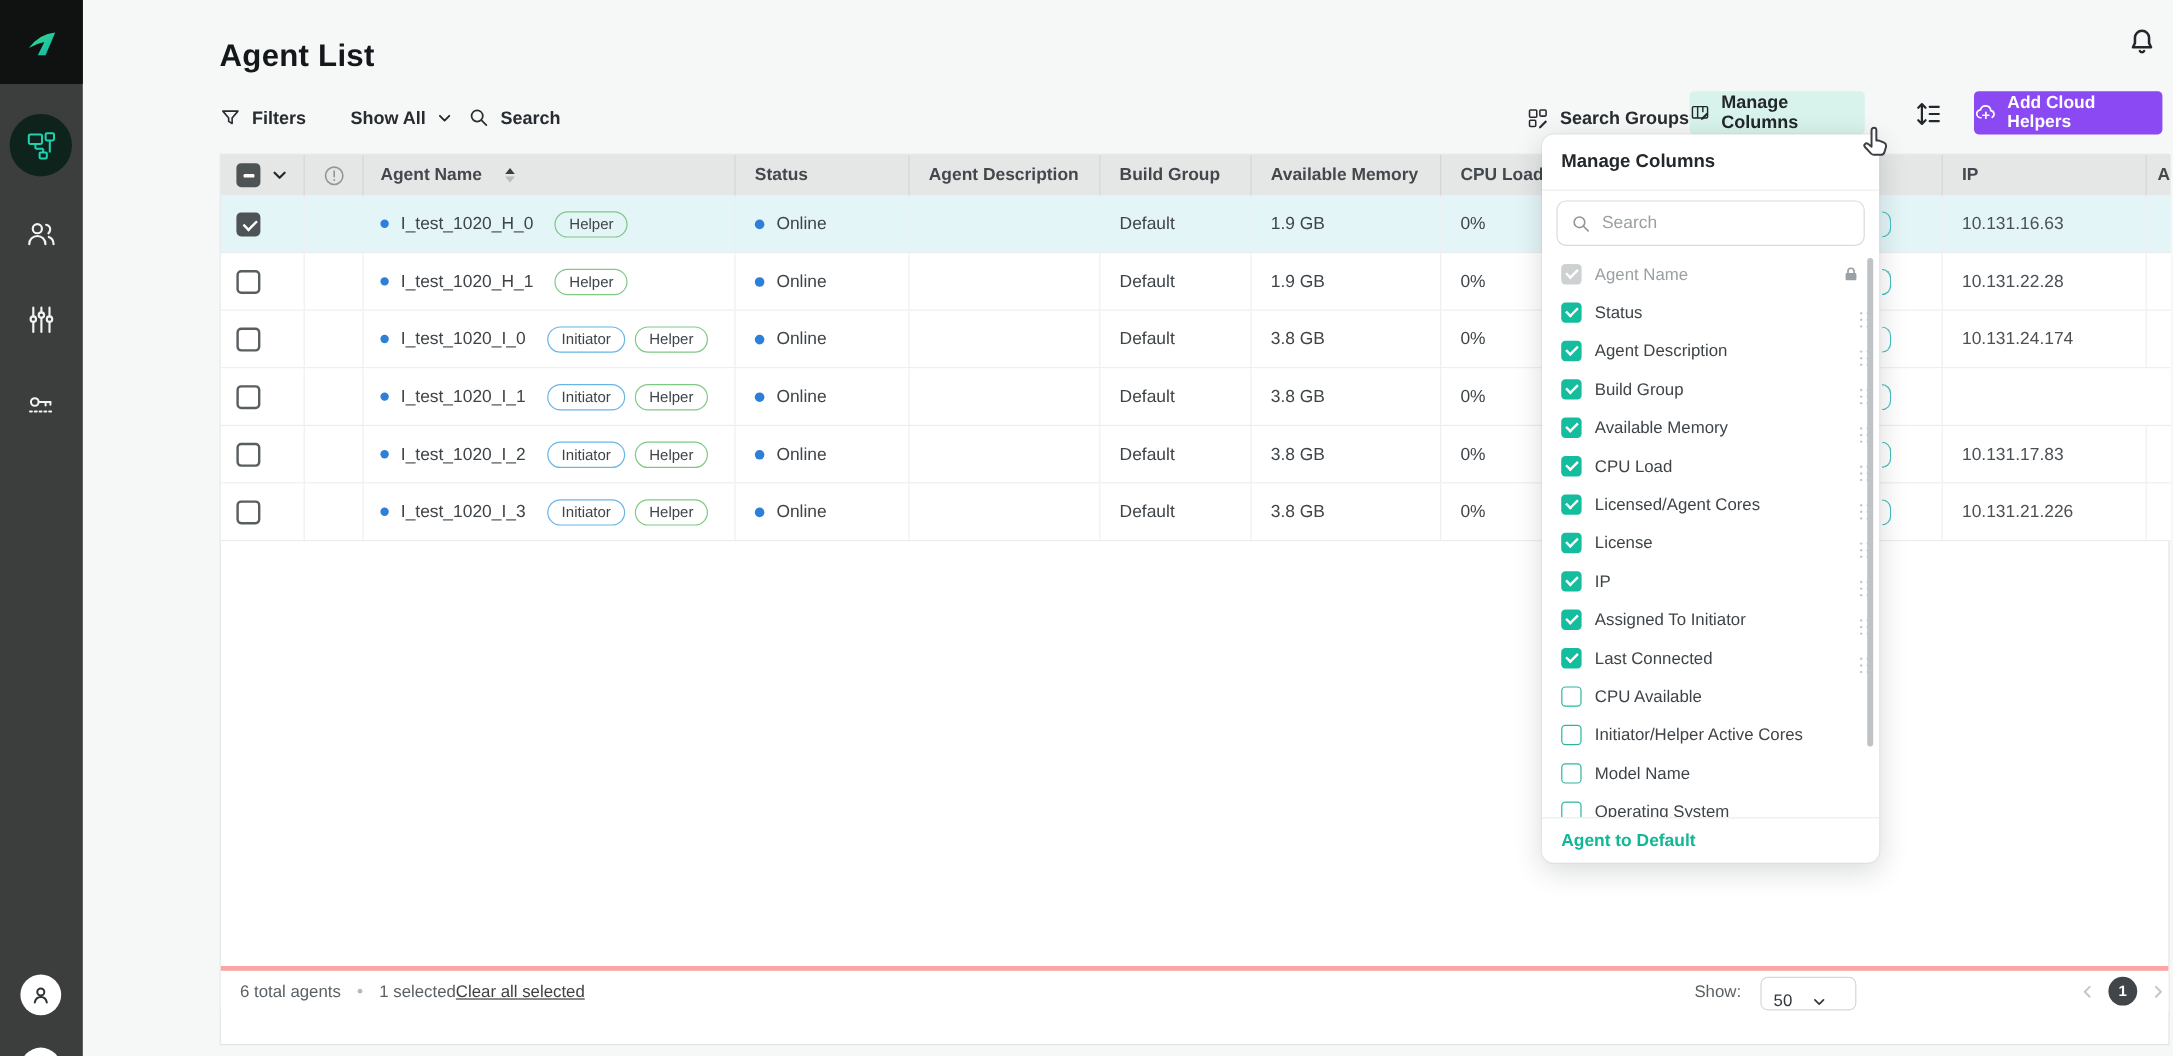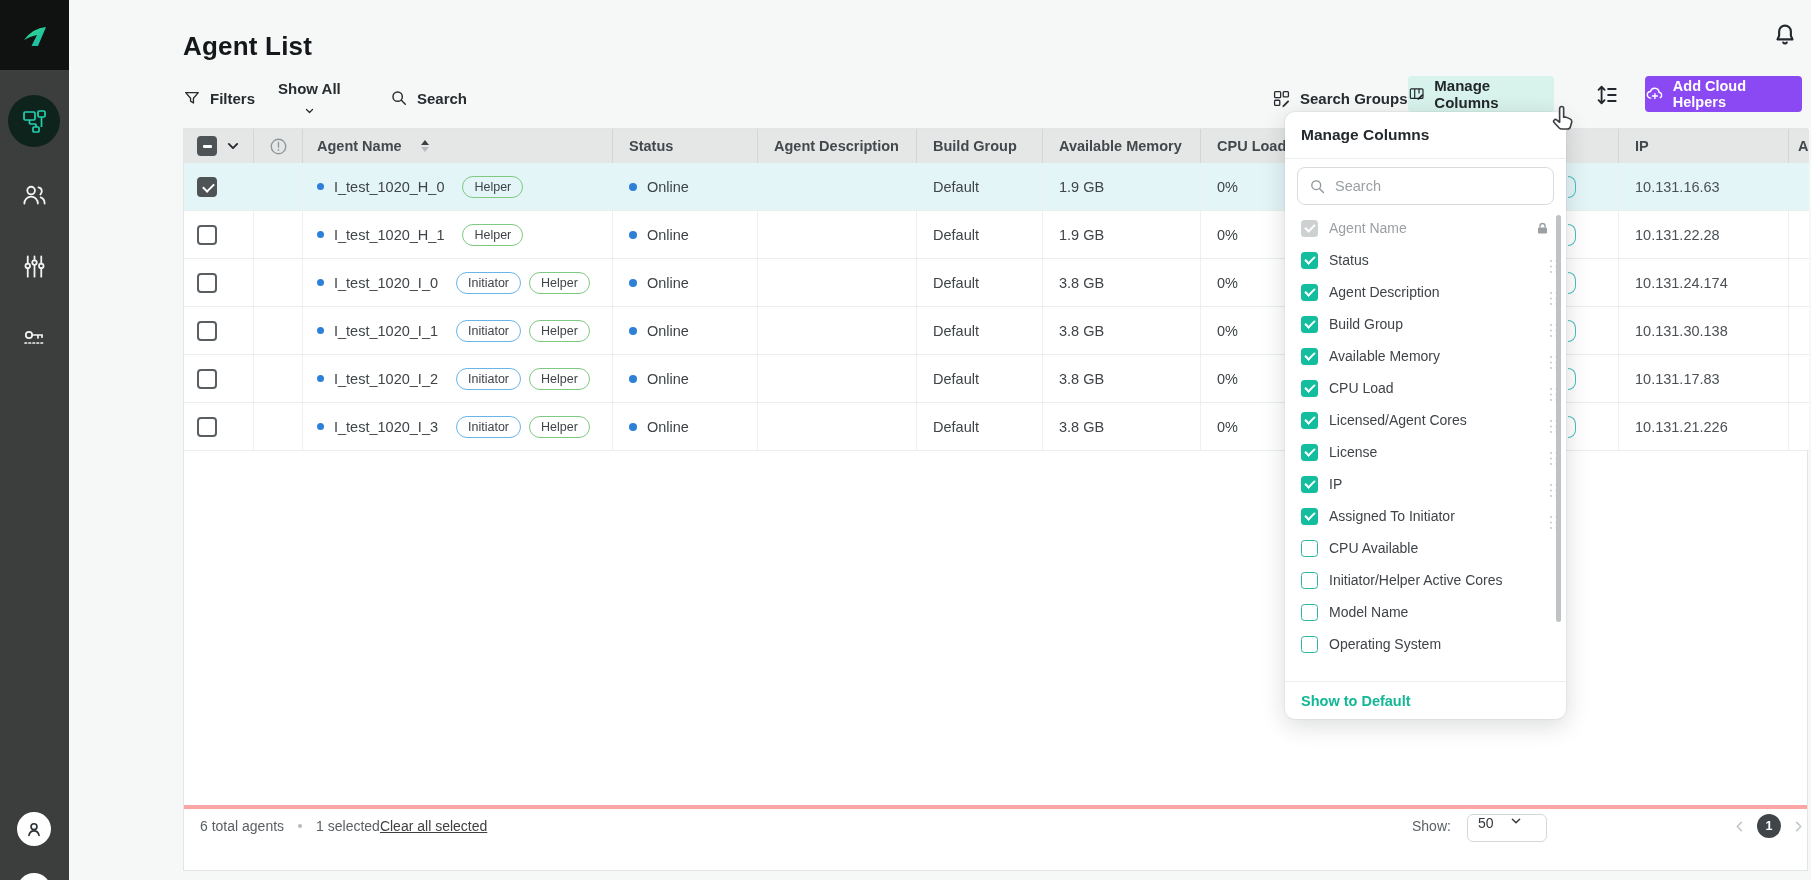--- a/index.html
+++ b/index.html
@@ -13,21 +13,21 @@
   .nav-item { position:absolute; left:0; width:69px; height:60px; display:flex; align-items:center; justify-content:center; cursor:pointer; }
   .nav-active-circle { position:absolute; left:8px; top:95px; width:52px; height:52px; border-radius:50%; background:#0f231d; display:flex; align-items:center; justify-content:center; }
   .avatar-circle { position:absolute; left:17px; top:812px; width:34px; height:34px; border-radius:50%; background:#ffffff; display:flex; align-items:center; justify-content:center; }
   .partial-circle { position:absolute; left:17px; top:873px; width:34px; height:34px; border-radius:50%; background:#ffffff; }
 
   
   .page-title { position:absolute; left:183px; top:18px; font-size:26px; font-weight:700; color:#14181b; letter-spacing:.2px;margin-top:13px; }
   .bell { position:absolute; left:1770px; top:20px; width:30px; height:30px; color:#23282c; cursor:pointer; }
   .toolbar-item { position:absolute; top:80px; height:36px; display:flex; align-items:center; gap:9px; font-size:15px; font-weight:600; color:#272c30; cursor:pointer; }
   .tb-filters { left:183px; }
-  .tb-showall { left:278px;flex-direction:column; }
+  .tb-showall { left:292px; }
   .tb-search  { left:390px; }
   .tb-buildgroups { left:1272px; }
   .btn-mint { position:absolute; left:1408px; top:76px; width:146px; height:36px; background:#d8f3eb; border-radius:4px; display:flex; align-items:center; justify-content:center; gap:9px; font-size:15px; font-weight:600; color:#22272b; cursor:pointer; }
   .tb-rowheight { position:absolute; left:1594px; top:82px; width:26px; height:26px; color:#23282c; cursor:pointer; }
   .btn-purple { position:absolute; left:1645px; top:76px; width:157px; height:36px; background:#8b49f3; border-radius:4px; display:flex; align-items:center; justify-content:center; gap:8px; font-size:14.5px; font-weight:700; color:#ffffff; cursor:pointer; }
 
   
   .card { position:absolute; left:183px; top:128px; width:1625px; height:743px; background:#ffffff; border:1px solid #e2e5e5; z-index:1; }
   .thead { position:absolute; left:0; top:0; width:1625px; height:34px; background:#e5e7e7; }
   .tbody { position:absolute; left:0; top:34px; width:1625px; }
@@ -68,21 +68,21 @@
   .pill-sliver { position:absolute; left:1384px; top:13px; width:8px; height:22px; border:1.4px solid #49bfc0; border-left:none; border-radius:0 11px 11px 0; }
 
   .hscroll { position:absolute; left:2px; top:692px; width:1370px; height:8px; border-radius:4px; background:#c7caca; cursor:pointer; }
 
   
   .tfoot { position:absolute; left:0; top:676px; width:1623px; height:38px; background:#fff; border-top:4px solid #fca5a5; display:flex; align-items:center; font-size:14px; color:#5a6064; }
   .tfoot .sep-dot { width:4px; height:4px; border-radius:50%; background:#b6babc; margin:0 14px; }
   .f-total { margin-left:16px; }
   .f-clear { color:#404040; text-decoration:underline; cursor:pointer; }
   .f-show { position:absolute; left:1228px; }
-  .f-select { position:absolute; left:1283px; top:5px; width:80px; height:28px; border:1px solid #d5d8d8; border-radius:6px; display:flex; align-items:flex-start; padding:0 10px; gap:16px; font-size:14px; color:#33383c; cursor:pointer; background:#fff; }
+  .f-select { position:absolute; left:1283px; top:5px; width:80px; height:28px; border:1px solid #d5d8d8; border-radius:6px; display:flex; align-items:flex-end; padding:0 10px; gap:16px; font-size:14px; color:#33383c; cursor:pointer; background:#fff; }
   .f-pager { position:absolute; left:1548px; display:flex; align-items:center; gap:10px; }
   .page-circle { width:24px; height:24px; border-radius:50%; background:#3f4549; color:#fff; font-size:12.5px; font-weight:600; display:flex; align-items:center; justify-content:center; cursor:pointer; }
   .pg-arrow { color:#c3c7c9; cursor:pointer; }
 
   
   .panel { position:absolute; left:1285px; top:112px; width:281px; height:607px; background:#fff; border-radius:10px; box-shadow:0 6px 24px rgba(20,25,28,.16), 0 0 0 1px rgba(20,25,28,.04); z-index:30; }
   .panel-title { position:absolute; left:16px; top:14px; font-size:15.5px; font-weight:700; color:#23282c; }
   .panel-div1 { position:absolute; left:0; top:46px; width:281px; height:1px; background:#eceeee; }
   .panel-search { position:absolute; left:12px; top:55px; width:257px; height:38px; border:1px solid #d8dcdc; border-radius:8px; display:flex; align-items:center; padding:0 11px; gap:9px; background:#fff; }
   .panel-search input { border:none; outline:none; font-size:14.5px; color:#33383c; width:180px; font-family:"Liberation Sans",sans-serif; background:transparent; }
@@ -401,23 +401,20 @@
             <span class="build-text">Default</span>
           </div>
     <div class="cell c-mem">
             <span class="mem-text">3.8 GB</span>
           </div>
     <div class="cell c-cpu">
             <span class="cpu-text">0%</span>
           </div>
     <div class="cell c-h1"></div>
     <div class="cell c-h2"></div>
-    <div class="cell c-ip">
-            <span class="ip-text">10.131.30.138</span>
-          </div>
     <div class="cell c-last"></div>
     <span class="pill-sliver"></span>
   </div>
 
   <div class="trow">
     <div class="cell c-sel">
       <span class="cb"></span>
     </div>
     <div class="cell c-alert"></div>
     <div class="cell c-name">
@@ -587,20 +584,26 @@
     <span class="handle-slot"><span class="dots"></span></span>
   </div>
 
   <div class="p-item">
     <span class="pcb on"></span>
     <span class="p-label">Assigned To Initiator</span>
     <span class="spacer"></span>
     <span class="handle-slot"><span class="dots"></span></span>
   </div>
 
+  <div class="p-item">
+    <span class="pcb on"></span>
+    <span class="p-label">Last Connected</span>
+    <span class="spacer"></span>
+    <span class="handle-slot"><span class="dots"></span></span>
+  </div>
 
   <div class="p-item">
     <span class="pcb off"></span>
     <span class="p-label">CPU Available</span>
     <span class="spacer"></span>
     <span class="handle-slot"></span>
   </div>
 
   <div class="p-item">
     <span class="pcb off"></span>
@@ -618,20 +621,20 @@
 
   <div class="p-item">
     <span class="pcb off"></span>
     <span class="p-label">Operating System</span>
     <span class="spacer"></span>
     <span class="handle-slot"></span>
   </div>
 </div>
     <div class="panel-scrollthumb"></div>
     <div class="panel-div2"></div>
-    <div class="panel-reset">Show to Default</div>
+    <div class="panel-reset">Agent to Default</div>
   </div>
 
   <svg class="cursor-hand" viewBox="0 0 24 24">
     <path d="M9.3 3.6c0-.9.7-1.6 1.6-1.6.9 0 1.6.7 1.6 1.6v6.9h.9c.5-.1 1 0 1.4.2l2.8 1.2c.9.4 1.4 1.2 1.4 2.1 0 .3 0 .6-.1.8l-1 3.4c-.3 1.1-1.3 1.8-2.4 1.8h-4.6c-.7 0-1.4-.3-1.9-.8l-4.1-4.4c-.5-.6-.5-1.5.1-2 .5-.5 1.3-.5 1.9-.1l2.4 1.9V3.6z" fill="#ffffff" stroke="#3a3f43" stroke-width="1.3" stroke-linejoin="round"></path>
   </svg>
 
 </div>
 
 </body></html>

